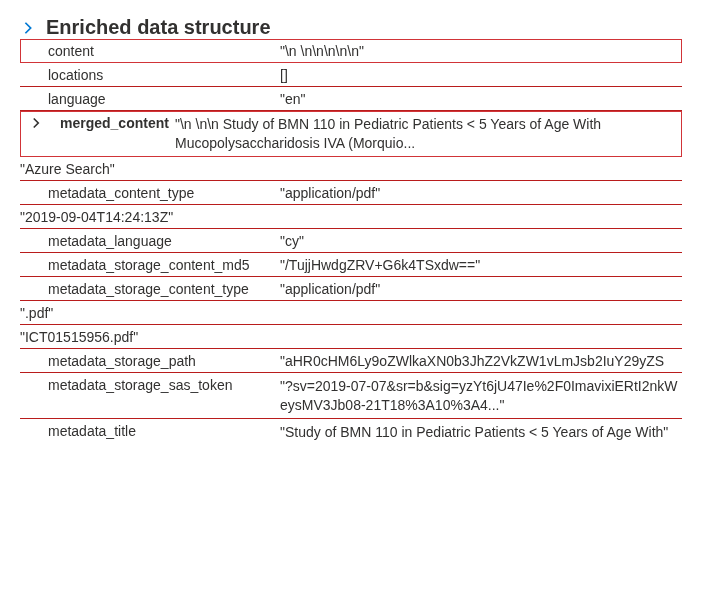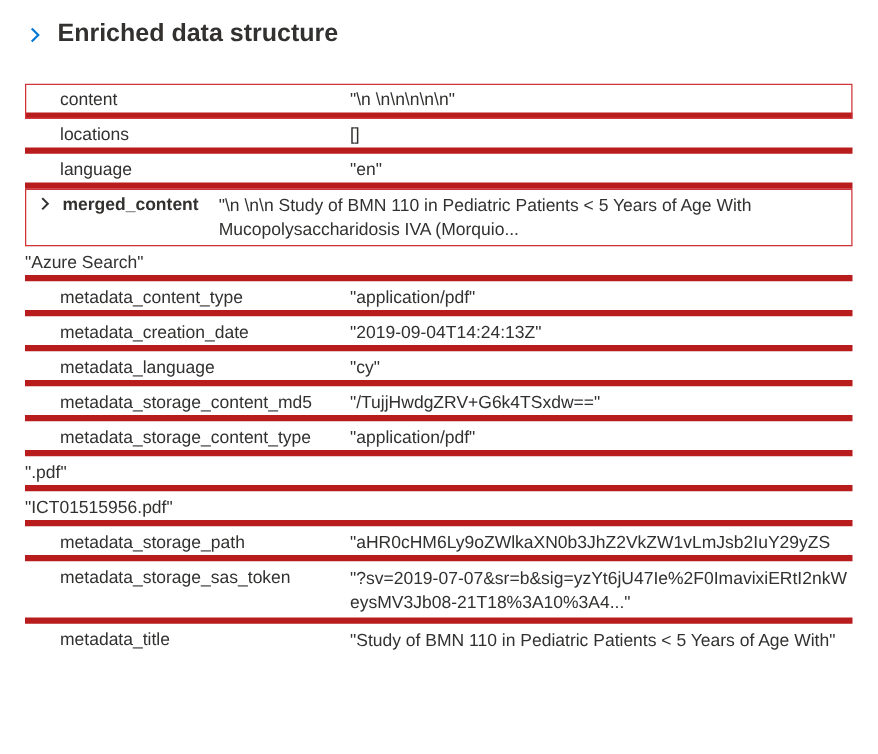--- a/index.html
+++ b/index.html
@@ -9,21 +9,20 @@
     font-family: "Segoe UI", -apple-system, sans-serif;
     font-size: 14px;
     color: #323130;
     background: #fff;
     width: 702px;
   }
   .header {
     display: flex;
     align-items: center;
     gap: 10px;
-    margin-bottom: 28px;
   }
   .header-title {
     font-size: 20px;
     font-weight: 600;
     color: #323130;
   }
   .chev {
     width: 16px;
     height: 16px;
     display: inline-flex;
@@ -33,21 +32,21 @@
   }
   .chev svg { display: block; }
   .rows {
     display: flex;
     flex-direction: column;
   }
   .row {
     display: flex;
     align-items: flex-start;
     padding: 4px 0 3px 0;
-    border-bottom: 5px solid #b91c1c;
+    border-bottom: 1px solid #b91c1c;
     min-height: 24px;
   }
   .row.noline { border-bottom: none; justify-content: center; }
   .key-cell {
     flex: 0 0 260px;
     display: flex;
     align-items: center;
     gap: 6px;
     padding-left: 28px;
     color: #323130;
@@ -66,21 +65,21 @@
   .merged-row {
     display: flex;
     align-items: flex-start;
     border-bottom: 1px solid #e1dfdd;
     padding: 4px 0 3px 0;
   }
   .merged-key {
     flex: 0 0 155px;
     display: flex;
     align-items: center;
-    gap: 6px;
+    gap: 16px;
     padding-left: 8px;
     font-weight: 600;
   }
   .merged-val {
     flex: 1 1 auto;
     color: #323130;
     word-break: break-word;
     padding-right: 4px;
   }
   .val-multi {
@@ -131,21 +130,20 @@
   <div class="row">
     <div class="val-cell">"Azure Search"</div>
   </div>
 
   <div class="row">
     <div class="key-cell">metadata_content_type</div>
     <div class="val-cell">"application/pdf"</div>
   </div>
 
   <div class="row">
-    <div class="key-cell">metadata_creation_date</div>
     <div class="val-cell">"2019-09-04T14:24:13Z"</div>
   </div>
 
   <div class="row">
     <div class="key-cell">metadata_language</div>
     <div class="val-cell">"cy"</div>
   </div>
 
   <div class="row">
     <div class="key-cell">metadata_storage_content_md5</div>

